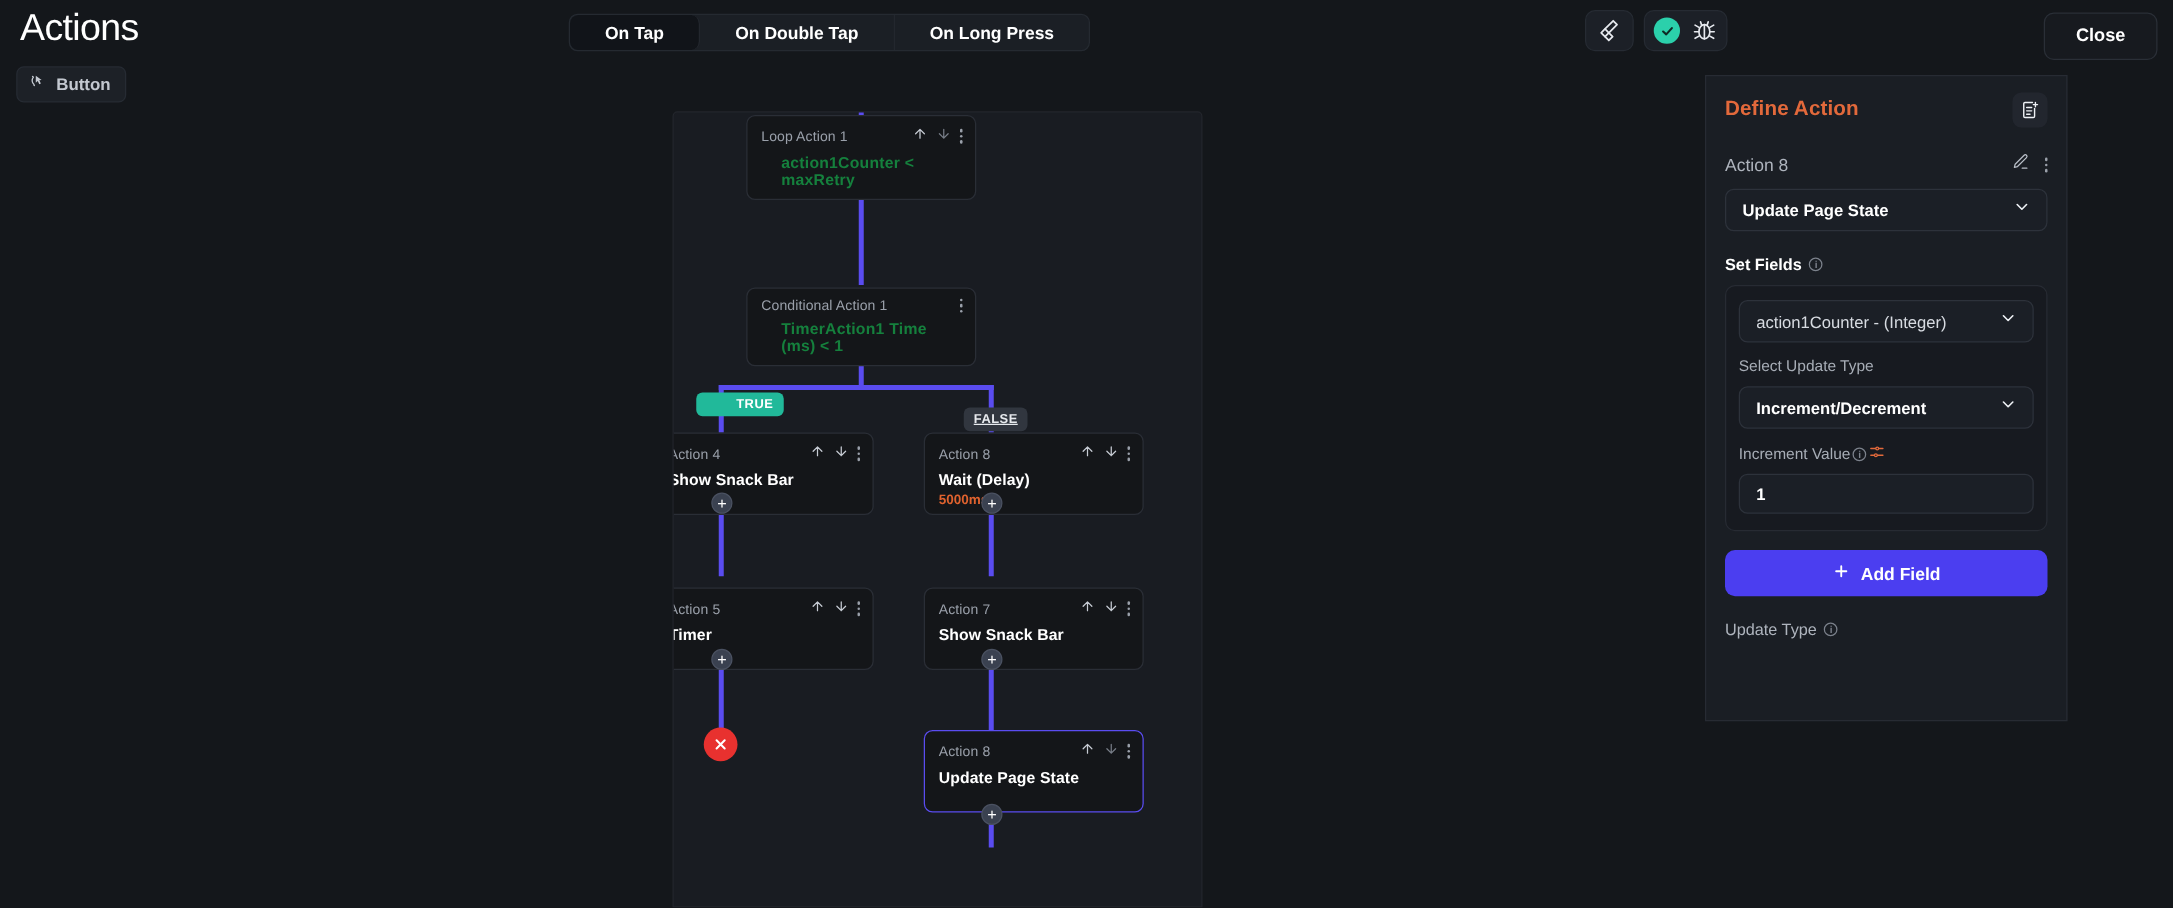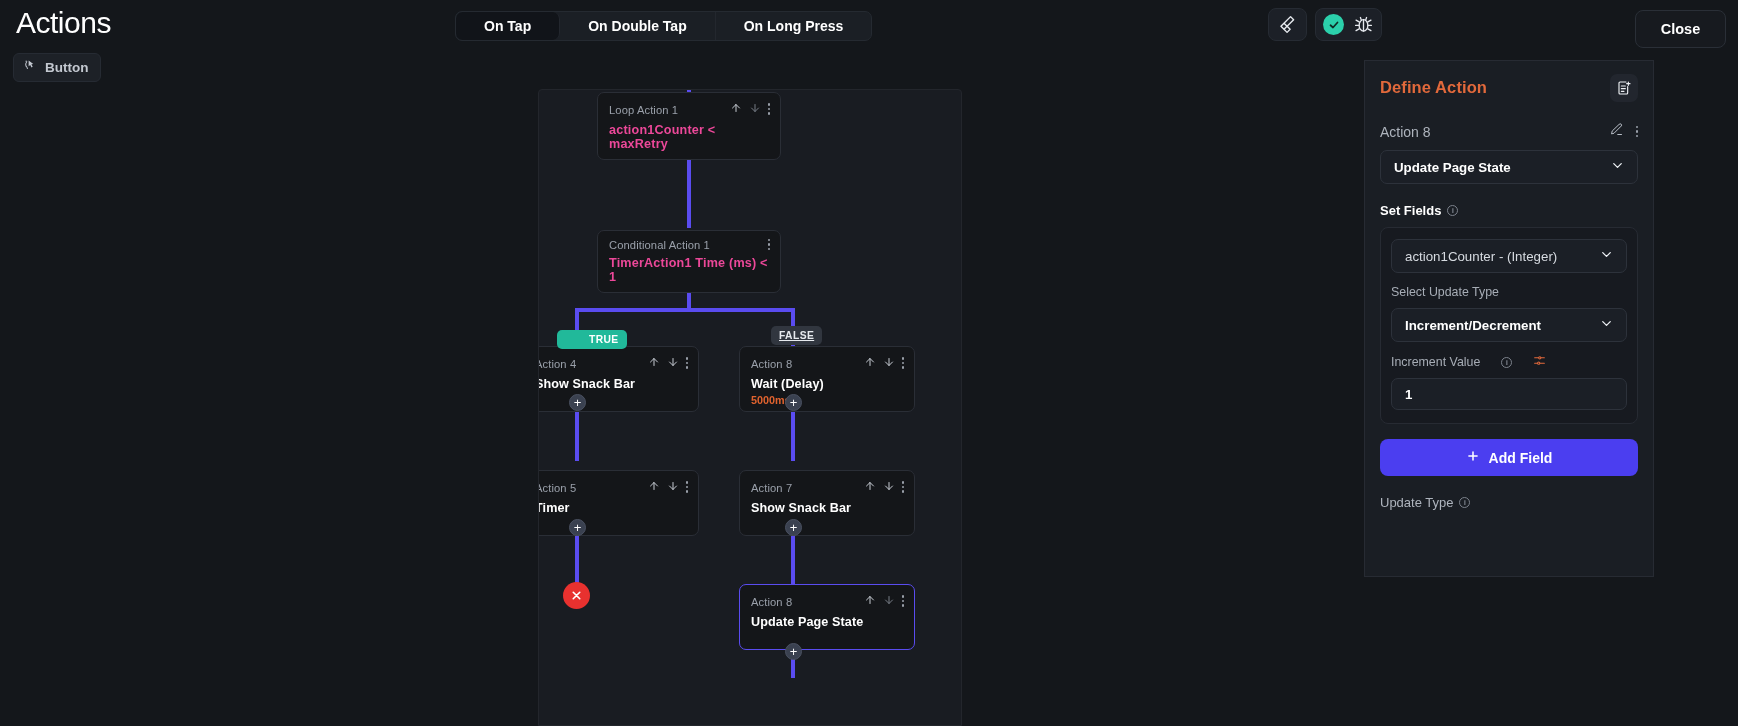--- a/index.html
+++ b/index.html
@@ -79,21 +79,21 @@
     position: absolute;
     background: #141619; border: 1px solid #2a2e36; border-radius: 7px;
     padding: 8px 10px 8px 11px;
   }
   .node.sel { border: 1.6px solid #5a4cf0; }
   .node .row1 { display: flex; align-items: center; justify-content: space-between; }
   .node .nm { font-size: 11.2px; color: #9aa0aa; font-weight: 400; letter-spacing: .1px; }
   .node .acts { display: flex; align-items: center; gap: 7px; margin-top: -1px; }
   .node .ttl { font-size: 12.6px; font-weight: 700; color: #ffffff; margin-top: 5px; letter-spacing: .1px; }
   .node .sub { font-size: 10.8px; font-weight: 700; color: #e0622e; margin-top: 3px; }
-  .node .cond { font-size: 12.6px; font-weight: 700; color: #ec4899; margin-top: 5px; letter-spacing: .2px; }
+  .node .cond { font-size: 12.6px; font-weight: 700; color: #15803d; margin-top: 5px; letter-spacing: .2px; margin-left: 16px; }
 
   .plus-btn {
     position: absolute; width: 17px; height: 17px; border-radius: 50%;
     background: #3a4150; display: flex; align-items: center; justify-content: center;
     color: #fff; font-size: 13px; line-height: 1; cursor: pointer; z-index: 5;
     border: 1px solid #4a5161;
   }
   .badge {
     position: absolute; height: 19px; border-radius: 5px;
     display: flex; align-items: center; justify-content: center;
@@ -135,21 +135,21 @@
   .select.plain .v { font-weight: 400; color: #d7dbe1; font-size: 13.3px; }
 
   .sec-lbl { display: flex; align-items: center; gap: 6px; margin-top: 19px; }
   .sec-lbl .t { font-size: 13px; font-weight: 700; color: #ffffff; }
 
   .field-card {
     margin-top: 9px; background: #171a20; border: 1px solid #272b33; border-radius: 8px;
     padding: 9px 10px 13px 10px;
   }
   .sub-lbl { font-size: 12.4px; color: #a7adb6; margin-top: 12px; }
-  .sub-lbl.row { display: flex; align-items: center; gap: 21px; }
+  .sub-lbl.row { display: flex; align-items: center; gap: 2px; }
   .txtinput {
     margin-top: 8px; height: 32px; width: 100%;
     background: #1b1f26; border: 1px solid #2d323b; border-radius: 7px;
     display: flex; align-items: center; padding: 0 13px;
     font-size: 13.3px; font-weight: 700; color: #ffffff;
   }
   .add-field {
     margin-top: 15px; height: 37px; width: 100%;
     background: #4b3ef0; border-radius: 8px;
     display: flex; align-items: center; justify-content: center; gap: 9px;
@@ -271,21 +271,21 @@
           <span class="dots-v">
               <i></i>
               <i></i>
               <i></i>
             </span>
         </span>
       </div>
       <div class="cond">TimerAction1 Time (ms)  &lt;  1</div>
     </div>
 
-    <div class="badge t" style="left:18px; top:240px;padding-left:32px;">TRUE</div>
+    <div class="badge t" style="left:18px; top:224px;padding-left:32px;">TRUE</div>
     <div class="badge f" style="left:232px; top:236px;">FALSE</div>
 
     <div class="node" style="left:-16px; top:256px; width:176px; height:66px;">
       <div class="row1">
         <span class="nm">Action 4</span>
         <span class="acts">
           <span><svg width="12" height="12" viewBox="0 0 24 24" fill="none" stroke="#c7ccd4" stroke-width="2" stroke-linecap="round" stroke-linejoin="round">
                 <path d="M12 19V5M5 12l7-7 7 7"></path>
               </svg></span>
           <span><svg width="12" height="12" viewBox="0 0 24 24" fill="none" stroke="#c7ccd4" stroke-width="2" stroke-linecap="round" stroke-linejoin="round">

